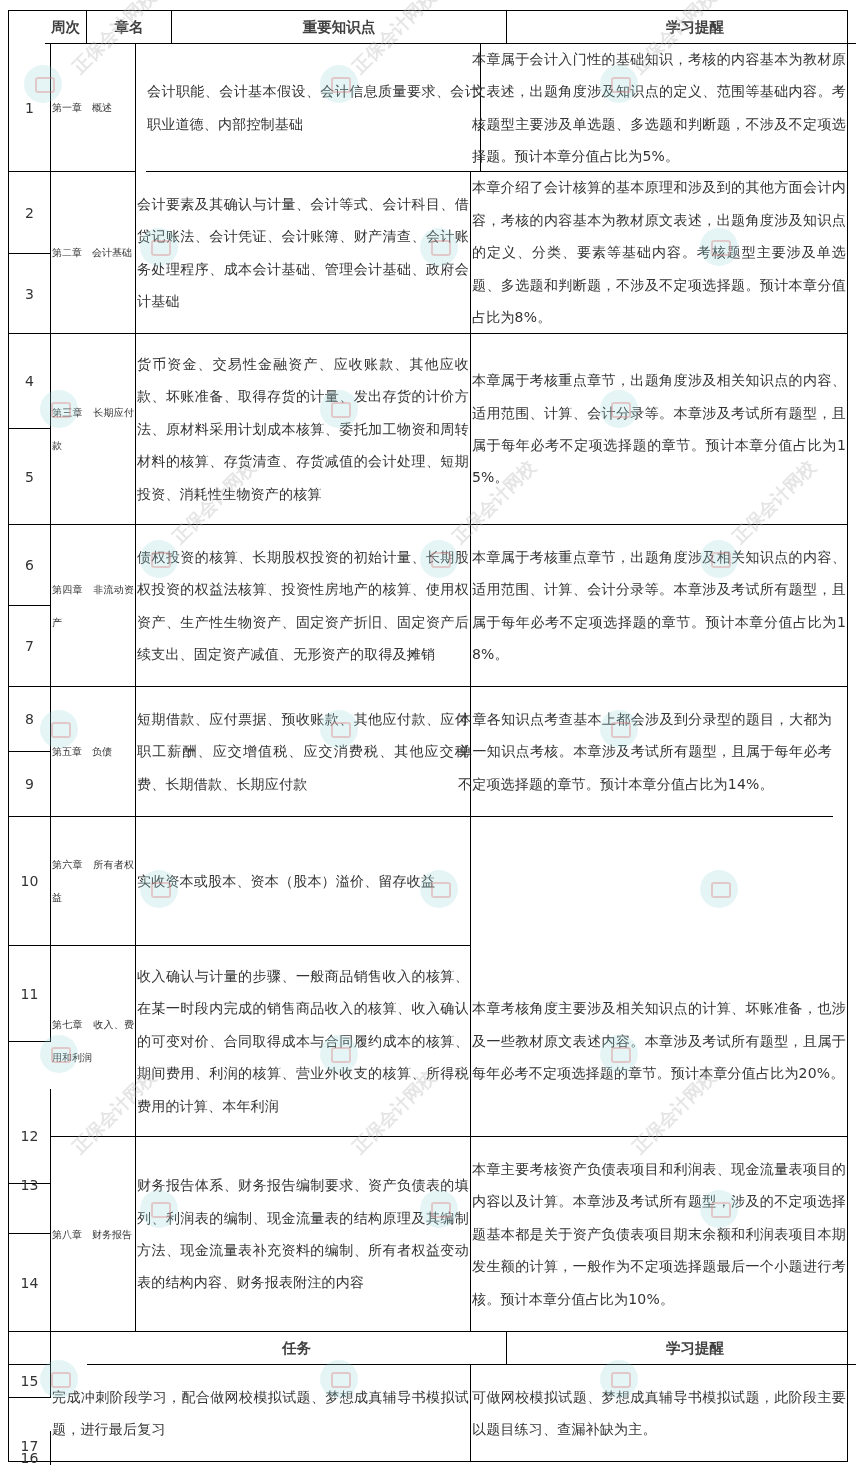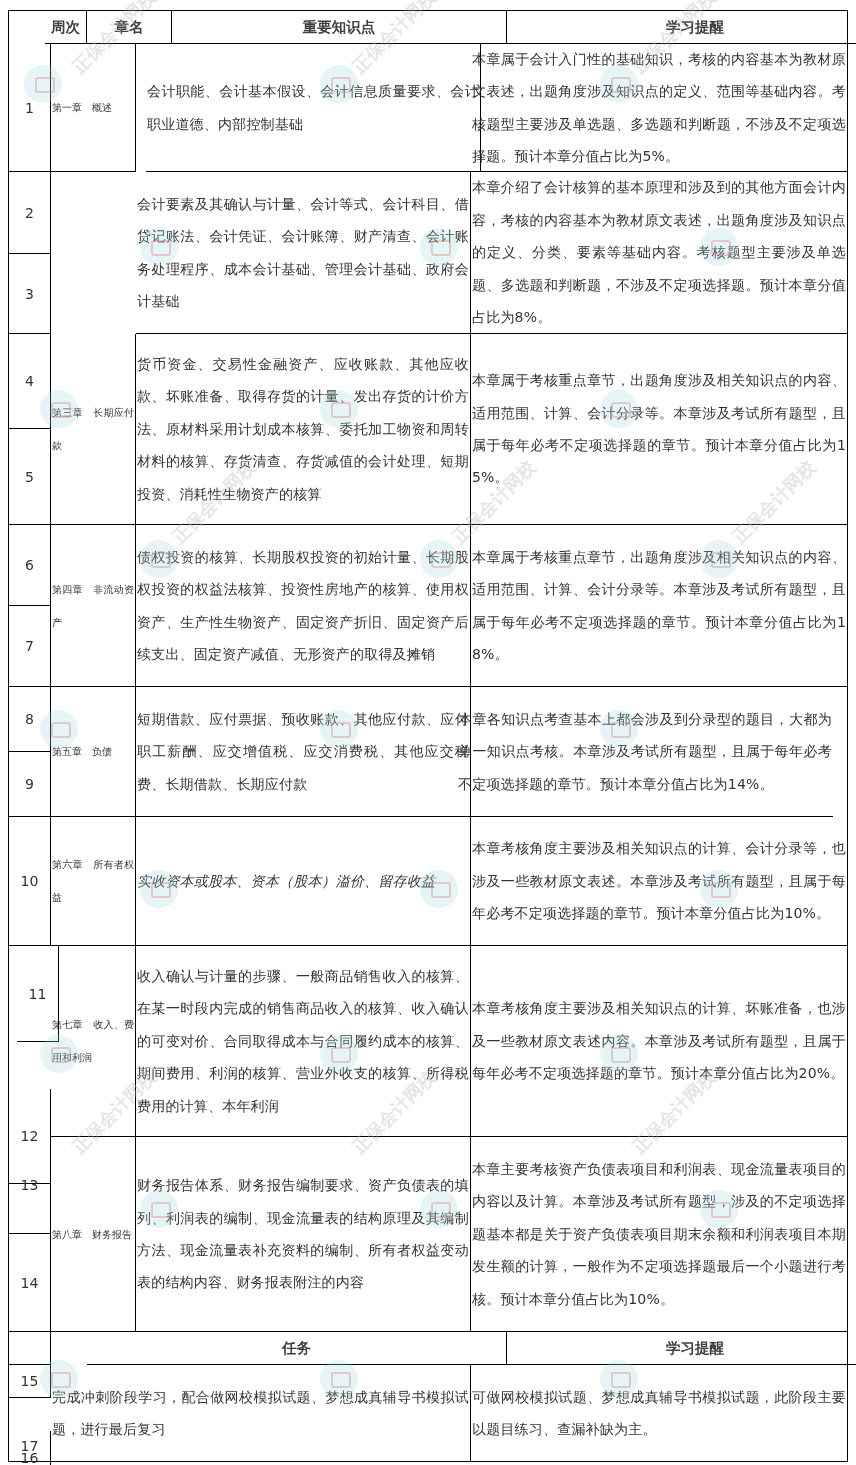--- a/index.html
+++ b/index.html
@@ -30,20 +30,21 @@
   <div class="cell th" style="left:127px;top:0;width:335px;height:33px;">重要知识点</div>
   <div class="cell th last" style="left:462px;top:0;width:376px;height:33px;">学习提醒</div>
 
   <div class="cell wk" style="left:0;top:33px;width:42px;height:128px;">1</div>
   <div class="cell chap" style="left:42px;top:33px;width:85px;height:128px;">第一章　概述</div>
   <div class="cell txt" style="left:137px;top:33px;width:335px;height:128px;">会计职能、会计基本假设、会计信息质量要求、会计职业道德、内部控制基础</div>
   <div class="cell txt last" style="left:462px;top:33px;width:376px;height:128px;">本章属于会计入门性的基础知识，考核的内容基本为教材原文表述，出题角度涉及知识点的定义、范围等基础内容。考核题型主要涉及单选题、多选题和判断题，不涉及不定项选择题。预计本章分值占比为5%。</div>
 
   <div class="cell wk" style="left:0;top:161px;width:42px;height:82px;">2</div>
   <div class="cell wk" style="left:0;top:243px;width:42px;height:80px;">3</div>
+  <div class="cell chap" style="left:42px;top:161px;width:85px;height:162px;">第二章　会计基础</div>
   <div class="cell txt" style="left:127px;top:161px;width:335px;height:162px;">会计要素及其确认与计量、会计等式、会计科目、借贷记账法、会计凭证、会计账簿、财产清查、会计账务处理程序、成本会计基础、管理会计基础、政府会计基础</div>
   <div class="cell txt last" style="left:462px;top:161px;width:376px;height:162px;">本章介绍了会计核算的基本原理和涉及到的其他方面会计内容，考核的内容基本为教材原文表述，出题角度涉及知识点的定义、分类、要素等基础内容。考核题型主要涉及单选题、多选题和判断题，不涉及不定项选择题。预计本章分值占比为8%。</div>
 
   <div class="cell wk" style="left:0;top:323px;width:42px;height:95px;">4</div>
   <div class="cell wk" style="left:0;top:418px;width:42px;height:96px;">5</div>
   <div class="cell chap" style="left:42px;top:323px;width:85px;height:191px;">第三章　长期应付款</div>
   <div class="cell txt" style="left:127px;top:323px;width:335px;height:191px;">货币资金、交易性金融资产、应收账款、其他应收款、坏账准备、取得存货的计量、发出存货的计价方法、原材料采用计划成本核算、委托加工物资和周转材料的核算、存货清查、存货减值的会计处理、短期投资、消耗性生物资产的核算</div>
   <div class="cell txt last" style="left:462px;top:323px;width:376px;height:191px;">本章属于考核重点章节，出题角度涉及相关知识点的内容、适用范围、计算、会计分录等。本章涉及考试所有题型，且属于每年必考不定项选择题的章节。预计本章分值占比为15%。</div>
 
   <div class="cell wk" style="left:0;top:514px;width:42px;height:81px;">6</div>
@@ -53,24 +54,23 @@
   <div class="cell txt last" style="left:462px;top:514px;width:376px;height:162px;">本章属于考核重点章节，出题角度涉及相关知识点的内容、适用范围、计算、会计分录等。本章涉及考试所有题型，且属于每年必考不定项选择题的章节。预计本章分值占比为18%。</div>
 
   <div class="cell wk" style="left:0;top:676px;width:42px;height:65px;">8</div>
   <div class="cell wk" style="left:0;top:741px;width:42px;height:65px;">9</div>
   <div class="cell chap" style="left:42px;top:676px;width:85px;height:130px;">第五章　负债</div>
   <div class="cell txt" style="left:127px;top:676px;width:335px;height:130px;">短期借款、应付票据、预收账款、其他应付款、应付职工薪酬、应交增值税、应交消费税、其他应交税费、长期借款、长期应付款</div>
   <div class="cell txt last" style="left:448px;top:676px;width:376px;height:130px;">本章各知识点考查基本上都会涉及到分录型的题目，大都为单一知识点考核。本章涉及考试所有题型，且属于每年必考不定项选择题的章节。预计本章分值占比为14%。</div>
 
   <div class="cell wk" style="left:0;top:806px;width:42px;height:129px;">10</div>
   <div class="cell chap" style="left:42px;top:806px;width:85px;height:129px;">第六章　所有者权益</div>
-  <div class="cell txt" style="left:127px;top:806px;width:335px;height:129px;font-style:italic;">实收资本或股本、资本（股本）溢价、留存收益</div>
-  <div class="cell txt last" style="left:462px;top:806px;width:376px;height:129px;">本章考核角度主要涉及相关知识点的计算、会计分录等，也涉及一些教材原文表述。本章涉及考试所有题型，且属于每年必考不定项选择题的章节。预计本章分值占比为10%。</div>
+  <div class="cell txt" style="left:127px;top:806px;width:335px;height:129px;">实收资本或股本、资本（股本）溢价、留存收益</div>
 
-  <div class="cell wk" style="left:8px;top:935px;width:42px;height:96px;">11</div>
+  <div class="cell wk" style="left:0;top:935px;width:42px;height:96px;">11</div>
   <div class="cell wk" style="left:0;top:1078px;width:42px;height:95px;">12</div>
   <div class="cell chap" style="left:42px;top:935px;width:85px;height:191px;">第七章　收入、费用和利润</div>
   <div class="cell txt" style="left:127px;top:935px;width:335px;height:191px;">收入确认与计量的步骤、一般商品销售收入的核算、在某一时段内完成的销售商品收入的核算、收入确认的可变对价、合同取得成本与合同履约成本的核算、期间费用、利润的核算、营业外收支的核算、所得税费用的计算、本年利润</div>
   <div class="cell txt last" style="left:462px;top:935px;width:376px;height:191px;">本章考核角度主要涉及相关知识点的计算、坏账准备，也涉及一些教材原文表述内容。本章涉及考试所有题型，且属于每年必考不定项选择题的章节。预计本章分值占比为20%。</div>
 
   <div class="cell wk" style="left:0;top:1126px;width:42px;height:97px;">13</div>
   <div class="cell wk" style="left:0;top:1223px;width:42px;height:98px;">14</div>
   <div class="cell chap" style="left:42px;top:1126px;width:85px;height:195px;">第八章　财务报告</div>
   <div class="cell txt" style="left:127px;top:1126px;width:335px;height:195px;">财务报告体系、财务报告编制要求、资产负债表的填列、利润表的编制、现金流量表的结构原理及其编制方法、现金流量表补充资料的编制、所有者权益变动表的结构内容、财务报表附注的内容</div>
   <div class="cell txt last" style="left:462px;top:1126px;width:376px;height:195px;">本章主要考核资产负债表项目和利润表、现金流量表项目的内容以及计算。本章涉及考试所有题型，涉及的不定项选择题基本都是关于资产负债表项目期末余额和利润表项目本期发生额的计算，一般作为不定项选择题最后一个小题进行考核。预计本章分值占比为10%。</div>

